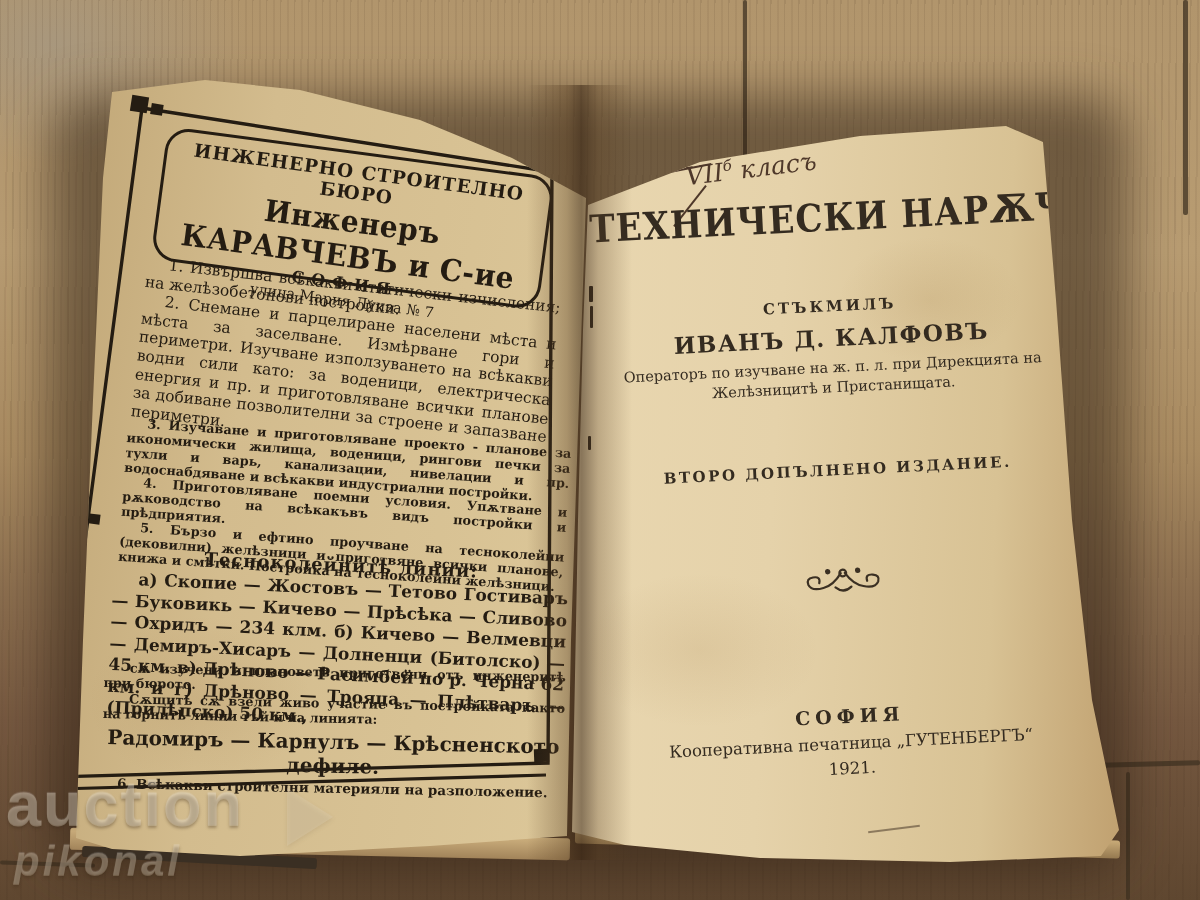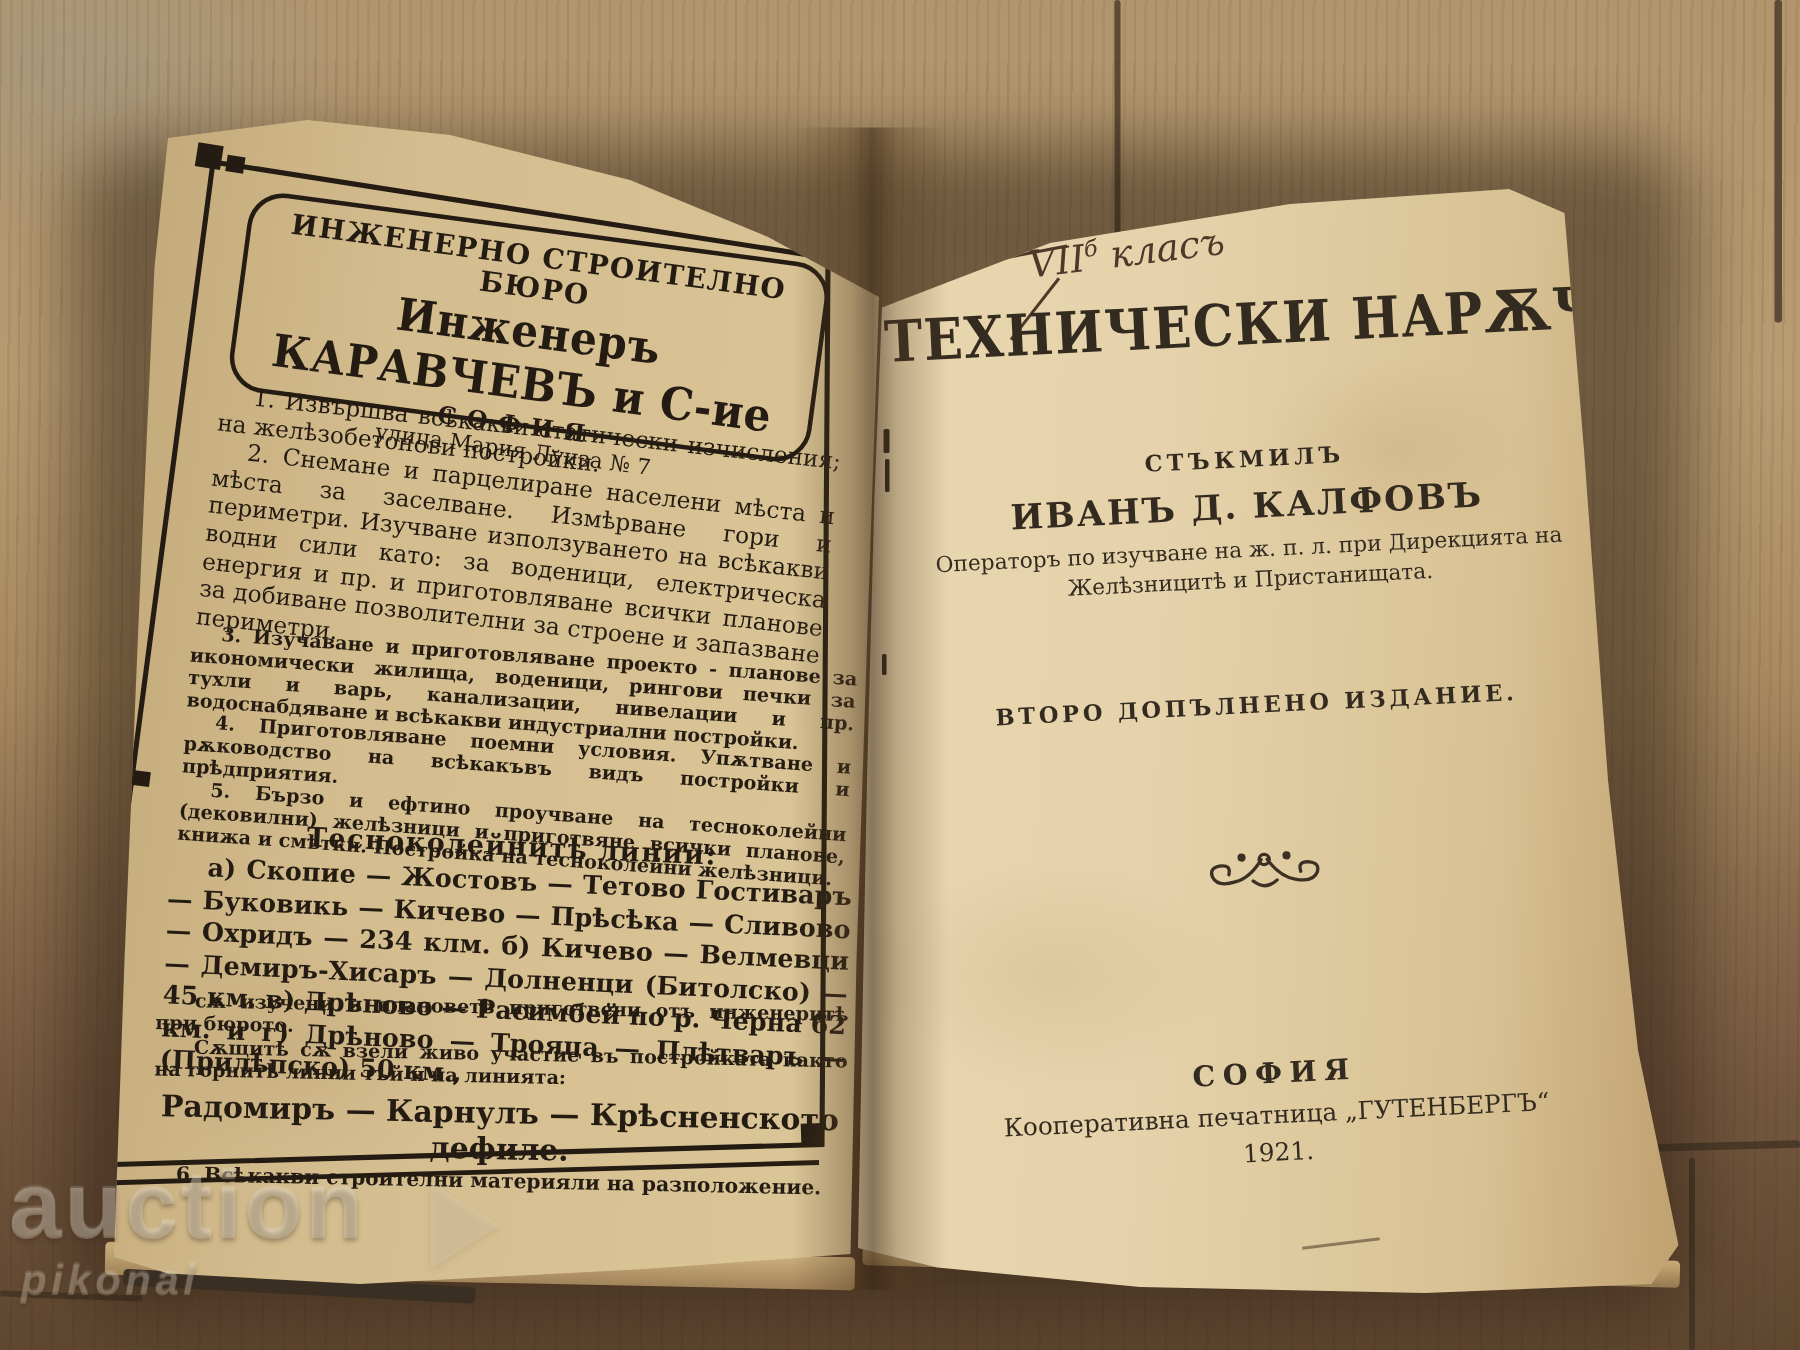--- a/index.html
+++ b/index.html
@@ -100,21 +100,21 @@
   
   .gutter{position:absolute;left:527px;top:85px;width:105px;height:775px;
     background:linear-gradient(90deg,rgba(80,55,30,0) 0%,rgba(88,62,34,0.38) 38%,
       rgba(58,38,20,0.55) 52%,rgba(88,62,34,0.30) 68%,rgba(80,55,30,0) 100%);}
 
   
   .wm{position:absolute;font-family:"Liberation Sans",sans-serif;font-weight:700;
     color:rgba(232,222,202,0.30);text-shadow:0 2px 3px rgba(60,42,25,0.35),0 -1px 1px rgba(255,255,255,0.18);}
   .wm-top{left:16px;top:750px;font-size:27px;letter-spacing:7px;}
   .wm-main{left:6px;top:768px;font-size:63px;letter-spacing:2px;}
-  .wm-sub{left:14px;top:838px;font-size:28px;font-style:italic;letter-spacing:3px;
+  .wm-sub{left:14px;top:838px;font-size:42px;font-style:italic;letter-spacing:3px;
     color:rgba(215,200,175,0.26);}
   .wm-arrow{position:absolute;left:287px;top:788px;width:0;height:0;
     border-left:46px solid rgba(222,208,182,0.30);border-top:29px solid transparent;
     border-bottom:29px solid transparent;filter:drop-shadow(0 2px 2px rgba(60,42,25,0.3));}
 </style>
 </head>
 <body>
 
 <div id="stage">
 

